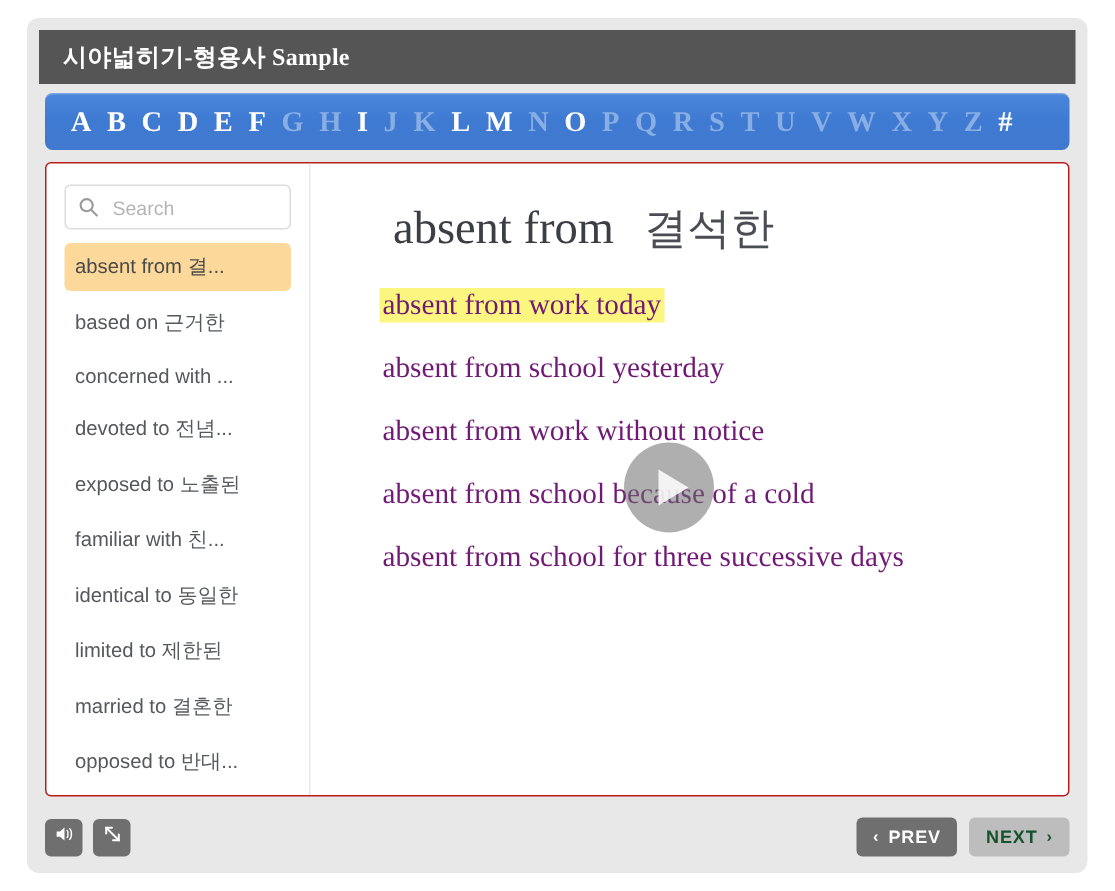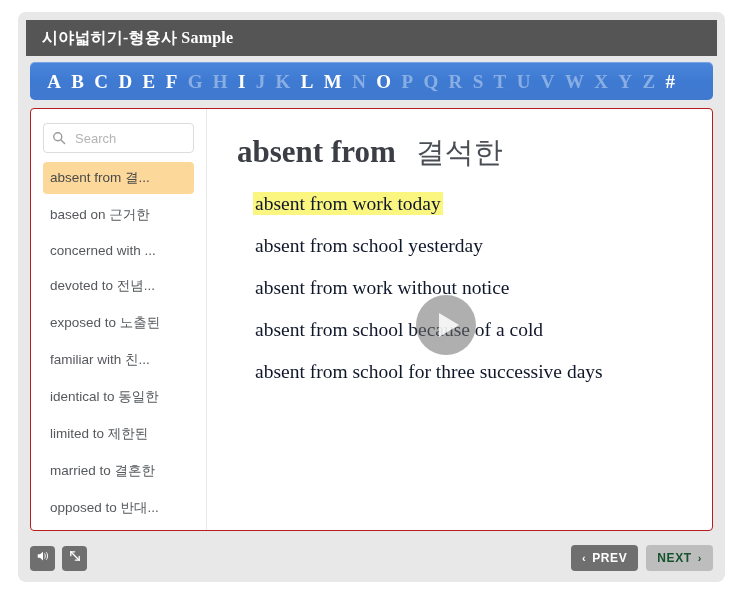--- a/index.html
+++ b/index.html
@@ -149,38 +149,39 @@
     position: relative;
   }
   .entry-title {
     font-size: 31px;
     color: #3b3f45;
     margin: 0 0 14px 0;
     white-space: nowrap;
   }
   .entry-title .en {
     font-family: "Liberation Serif", serif;
-    font-weight: bold;
+    font-weight: normal;
+    margin-left: 25px;
   }
   .entry-title .ko {
     font-family: "Liberation Sans", sans-serif;
     font-weight: normal;
     color: #4a4e54;
     margin-left: 20px;
     font-size: 29px;
   }
   .sentences {
     list-style: none;
     margin: 0;
     padding: 0 0 0 16px;
   }
   .sentence {
     font-family: "Liberation Serif", serif;
     font-size: 19.5px;
-    color: #0f172a;
+    color: #701a75;
     padding: 6px 0;
     margin-bottom: 8px;
     white-space: nowrap;
     cursor: pointer;
   }
   .sentence .txt { padding: 1px 2px; }
   .sentence.highlight .txt { background: #fbf67f; }
 
   
   .play-overlay {

